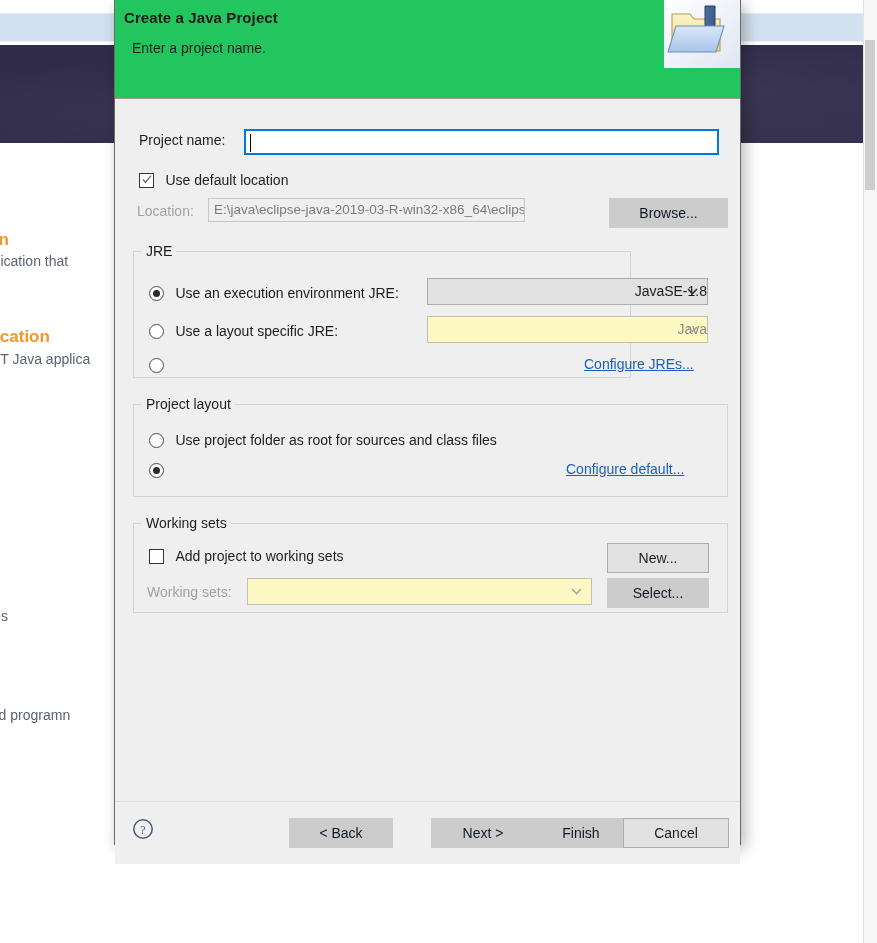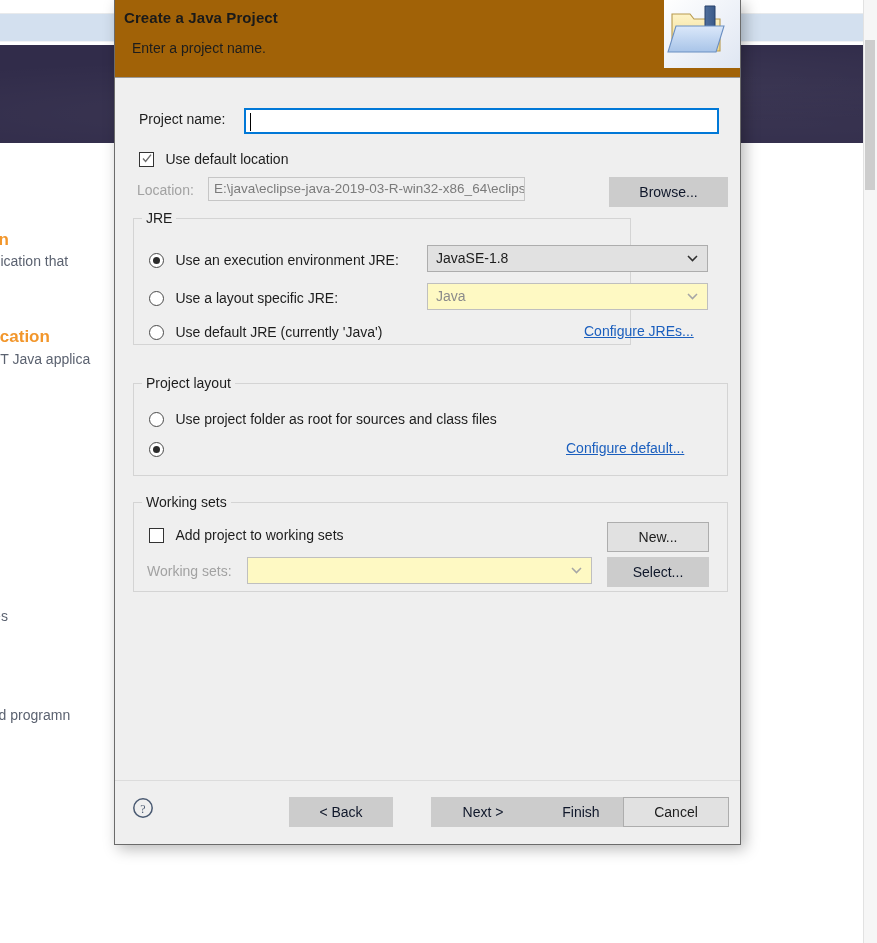--- a/index.html
+++ b/index.html
@@ -64,22 +64,22 @@
     width: 627px; height: 845px;
     background: #efefef;
     border: 1px solid #6b6b6b;
     border-top: none;
     box-shadow: 4px 4px 14px rgba(0,0,0,.28);
   }
 
   
   .dlg-header {
     position: relative;
-    height: 78px;
-    background: #a16207;
+    height: 99px;
+    background: #22c55e;
     border-bottom: 1px solid #9a9a9a;
   }
   .dlg-title {
     position: absolute; left: 9px; top: 9px;
     font-size: 15px; font-weight: bold; color: #1a1a1a;
     letter-spacing: .1px;
   }
   .dlg-subtitle {
     position: absolute; left: 17px; top: 40px;
     font-size: 14px; color: #1d1d1d;
@@ -193,20 +193,21 @@
   .combo {
     position: absolute;
     height: 27px;
     background: #e1e1e1;
     border: 1px solid #adadad;
     font-size: 14px;
     color: #1d1d1d;
     padding: 4px 0 0 8px;
     white-space: nowrap;
     overflow: hidden;
+    text-align: right;
   }
   .combo.disabled {
     background: #fef9c3;
     border-color: #bfbfbf;
     color: #8b8b8b;
   }
   .chev {
     position: absolute; right: 9px; top: 9px;
     width: 11px; height: 7px;
   }
@@ -306,21 +307,21 @@
     </div>
 
     <div class="row" style="left:22px; top:103px;">
       <span class="lbl dim">Location:</span>
     </div>
     <div class="text-readonly" style="position:absolute; left:93px; top:99px; width:317px;">
       <span>E:\java\eclipse-java-2019-03-R-win32-x86_64\eclipse</span>
     </div>
     <div class="btn disabled" style="position:absolute; left:494px; top:99px; width:119px;">Browse...</div>
 
-    <div class="group" style="left:18px; top:140px; width:498px; height:127px;padding-left:36px;">
+    <div class="group" style="left:18px; top:152px; width:498px; height:127px;padding-left:36px;">
       <span class="group-title">JRE</span>
 
       <div class="row" style="left:15px; top:32px;">
         <span class="rb on"></span>
         <span class="lbl" style="margin-left:7px;">Use an execution environment JRE:</span>
       </div>
       <div class="combo" style="left:293px; top:26px; width:281px;">
         <span>JavaSE-1.8</span>
         <svg class="chev" viewBox="0 0 11 7">
           <path d="M1 1 L5.5 5.6 L10 1" fill="none" stroke="#2f2f2f" stroke-width="1.5"></path>
@@ -333,21 +334,20 @@
       </div>
       <div class="combo disabled" style="left:293px; top:64px; width:281px;">
         <span>Java</span>
         <svg class="chev" viewBox="0 0 11 7">
           <path d="M1 1 L5.5 5.6 L10 1" fill="none" stroke="#a6a6a6" stroke-width="1.5"></path>
         </svg>
       </div>
 
       <div class="row" style="left:15px; top:104px;">
         <span class="rb"></span>
-        <span class="lbl" style="margin-left:7px;">Use default JRE (currently 'Java')</span>
       </div>
       <div class="link" style="position:absolute; left:450px; top:104px;">Configure JREs...</div>
     </div>
 
     <div class="group" style="left:18px; top:305px; width:595px; height:93px;">
       <span class="group-title">Project layout</span>
 
       <div class="row" style="left:15px; top:26px;">
         <span class="rb"></span>
         <span class="lbl" style="margin-left:7px;">Use project folder as root for sources and class files</span>

